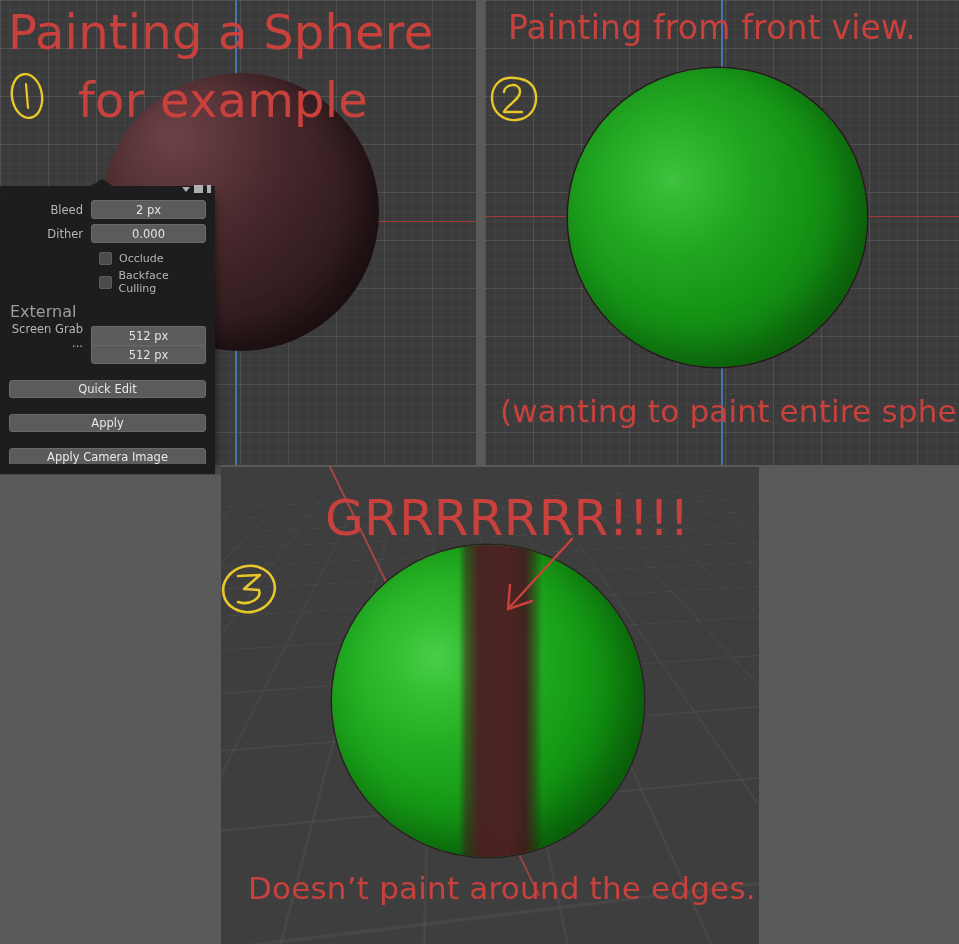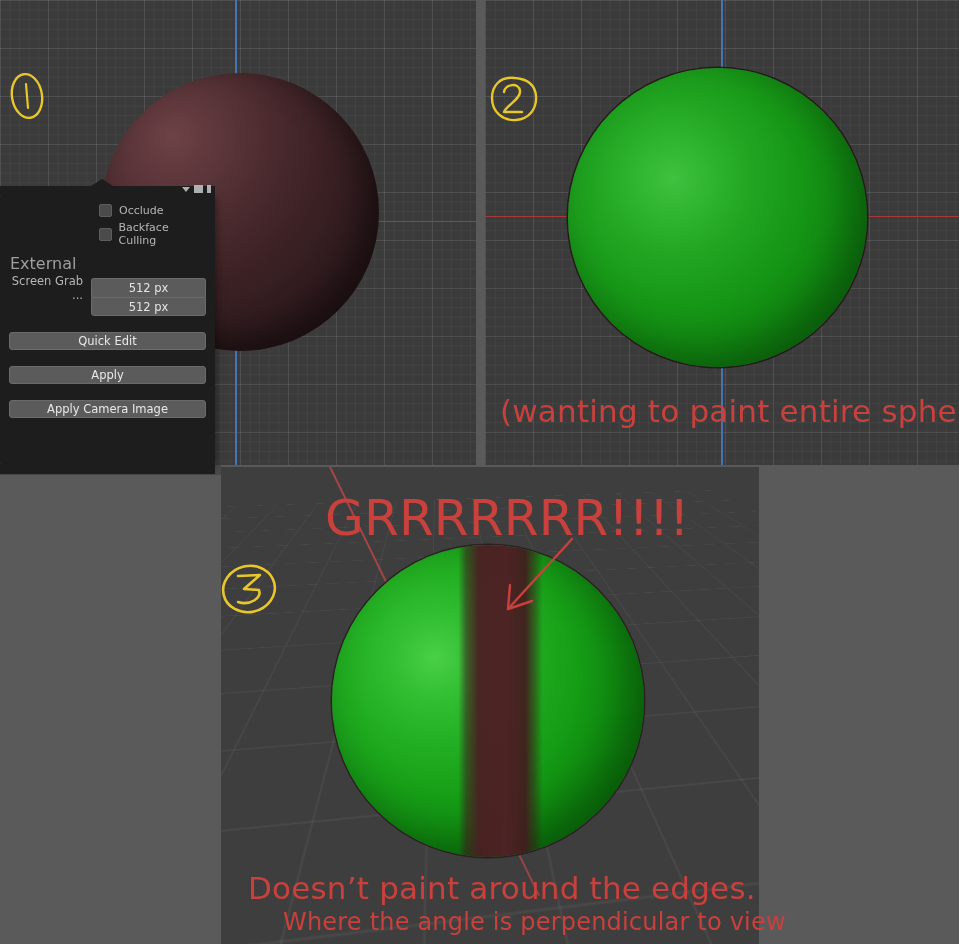--- a/index.html
+++ b/index.html
@@ -223,24 +223,26 @@
   </div>
 
   <div class="viewport" id="p3">
     <div class="persp"></div>
 
     <div id="p3-axis-red"></div>
     <div id="p3-sphere"></div>
     <div id="p3-stripe"></div>
   </div>
 
+  <div class="anno" id="t-title1">Painting a Sphere</div>
+  <div class="anno" id="t-title1b">for example</div>
+  <div class="anno" id="t-title2">Painting from front view.</div>
   <div class="anno" id="t-sub2">(wanting to paint entire sphere)</div>
   <div class="anno" id="t-grr">GRRRRRRR!!!!</div>
   <div class="anno" id="t-bot1">Doesn’t paint around the edges.</div>
-  <div class="anno" id="t-bot2">Where the angle is perpendicular to view</div>
 
   <div class="marker" style="left:6px; top:70px;">
     <svg width="44" height="52" viewBox="0 0 44 52">
       <ellipse cx="21" cy="26" rx="15" ry="22" fill="none" stroke="#e8c72b" stroke-width="2.4" stroke-linecap="round" transform="rotate(-9 21 26)"></ellipse>
       <path d="M20 14 L22 38" fill="none" stroke="#e8c72b" stroke-width="2.2" stroke-linecap="round"></path>
     </svg>
   </div>
 
   <div class="marker" style="left:487px; top:72px;">
     <svg width="54" height="54" viewBox="0 0 54 54">
@@ -265,21 +267,29 @@
 
   <div id="panel">
     <div id="panel-header"></div>
     <div id="panel-notch"></div>
     <div id="panel-icons">
       <div class="mini-caret"></div>
       <div class="mini-icon"></div>
       <div class="mini-icon" style="width:4px;"></div>
     </div>
 
-
+    <div class="prow">
+      <div class="plabel">Bleed</div>
+      <div class="pfield">2 px</div>
+    </div>
+
+    <div class="prow">
+      <div class="plabel">Dither</div>
+      <div class="pfield">0.000</div>
+    </div>
 
     <div class="pcheckrow">
       <div class="pcheck"></div>
       <div class="pchecklabel">Occlude</div>
     </div>
 
     <div class="pcheckrow">
       <div class="pcheck"></div>
       <div class="pchecklabel">Backface Culling</div>
     </div>

